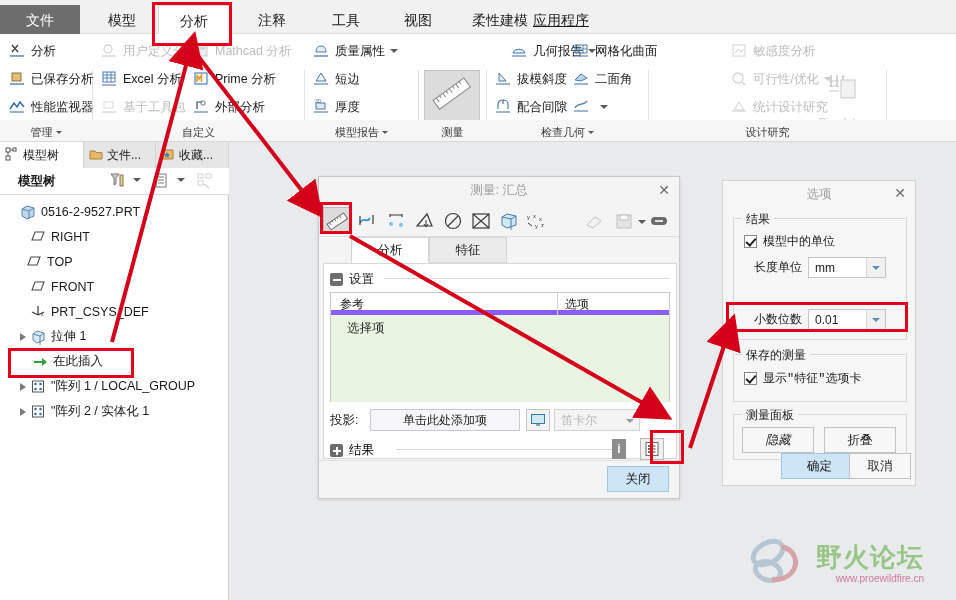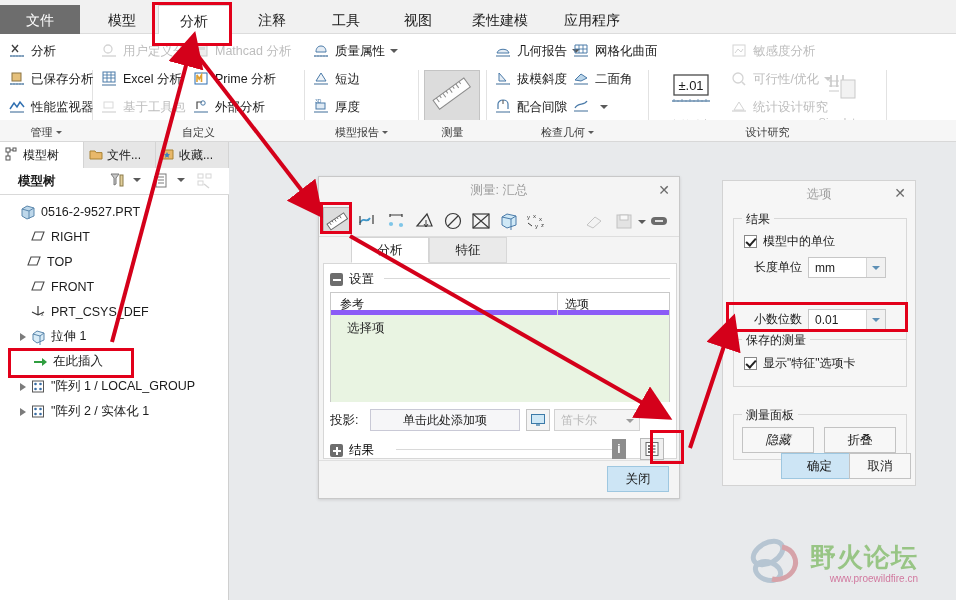--- a/index.html
+++ b/index.html
@@ -391,21 +391,21 @@
     pointer-events: none;
   }
 
   
   #watermark {
     position: absolute; left: 748px; top: 536px;
     width: 200px; height: 58px;
     display: flex; align-items: center;
     opacity: 0.55;
   }
-  #wm-text { }
+  #wm-text { margin-left: 6px; }
   #wm-title {
     font-size: 26px; font-weight: bold; color: #58a832;
     letter-spacing: 1px; line-height: 28px;
   }
   #wm-url {
     font-size: 10px; color: #be185d; line-height: 16px; text-align: right;
   }
 </style>
 </head>
 <body>
@@ -413,21 +413,21 @@
 <div id="root">
 
   <div id="ribbon-tabs">
     <div class="rtab file">文件</div>
     <div class="rtab" style="left:80px;width:84px;">模型</div>
     <div class="rtab active" style="left:158px;width:72px;">分析</div>
     <div class="rtab" style="left:232px;width:80px;">注释</div>
     <div class="rtab" style="left:310px;width:72px;">工具</div>
     <div class="rtab" style="left:382px;width:72px;">视图</div>
     <div class="rtab" style="left:454px;width:92px;">柔性建模</div>
-    <div class="rtab" style="left:546px;width:92px;">应用程序</div>
+    <div class="rtab" style="left:515px;width:92px;text-decoration:underline;">应用程序</div>
   </div>
 
   <div id="ribbon-body">
 
     <div class="grp-sep" style="left:92px;"></div>
     <div class="grp-sep" style="left:304px;"></div>
     <div class="grp-sep" style="left:418px;"></div>
     <div class="grp-sep" style="left:486px;"></div>
     <div class="grp-sep" style="left:648px;"></div>
     <div class="grp-sep" style="left:886px;"></div>
@@ -556,21 +556,21 @@
           <g transform="rotate(-36 23 23)">
             <rect x="4" y="17" width="38" height="11" fill="#fdfdfd" stroke="#8b8b8b"></rect>
             <path d="M8 17v5M12 17v3M16 17v5M20 17v3M24 17v5M28 17v3M32 17v5M36 17v3" stroke="#8b8b8b" stroke-width="1"></path>
           </g>
         </svg>
       </span>
       <span class="mb-cap">测量</span>
       <span class="caret" style="margin:3px 0 0 0;"></span>
     </div>
 
-    <div class="ribbon-item" style="left:494px;top:4px;align-items:center;">
+    <div class="ribbon-item" style="left:510px;top:4px;align-items:center;">
       <span class="ri-ico">
         <svg width="18" height="18" viewBox="0 0 18 18">
           <path d="M2 14h14" stroke="#6b8fb0" stroke-width="1.3"></path>
           <path d="M3 11c1-5 11-5 12 0z" fill="#e4ecf4" stroke="#4a7aa8"></path>
         </svg>
       </span>
       <span class="ri-cap">几何报告</span>
       <span class="caret"></span>
     </div>
     <div class="ribbon-item" style="left:494px;top:32px;">
@@ -615,32 +615,20 @@
       <span class="ri-ico">
         <svg width="18" height="18" viewBox="0 0 18 18">
           <path d="M2 13h14" stroke="#6b8fb0" stroke-width="1.3"></path>
           <path d="M3 10c3-6 9-2 12-7" stroke="#4a7aa8" stroke-width="1.3" fill="none"></path>
         </svg>
       </span>
       <span class="ri-cap"></span>
       <span class="caret"></span>
     </div>
 
-    <div id="tol-big">
-      <div style="margin-top:2px;">
-        <svg width="54" height="38" viewBox="0 0 54 38">
-          <rect x="10" y="1" width="34" height="20" fill="#ffffff" stroke="#4a4a4a" stroke-width="1.3"></rect>
-          <text x="27" y="16" font-size="13" text-anchor="middle" fill="#1b1b1b" font-family="Liberation Sans">±.01</text>
-          <path d="M8 27h38" stroke="#6b8fb0" stroke-width="1.3"></path>
-          <path d="M10 28v-3M14 28v-2M18 28v-3M22 28v-2M26 28v-3M30 28v-2M34 28v-3M38 28v-2M42 28v-3" stroke="#6b8fb0" stroke-width="0.9"></path>
-        </svg>
-      </div>
-      <span class="tb-cap">公差分析</span>
-      <span class="caret" style="margin:3px 0 0 0;"></span>
-    </div>
 
     <div class="ribbon-item dim" style="left:730px;top:4px;">
       <span class="ri-ico">
         <svg width="18" height="18" viewBox="0 0 18 18">
           <rect x="3" y="3" width="12" height="11" fill="none" stroke="#d4d4d4"></rect>
           <path d="M5 11l3-4 3 3 2-3" stroke="#d4d4d4" fill="none"></path>
         </svg>
       </span>
       <span class="ri-cap">敏感度分析</span>
     </div>
@@ -1044,21 +1032,21 @@
         <span class="olab">小数位数</span>
         <span class="combo">
           <span>0.01</span>
           <span class="cbtn">
               <i></i>
             </span>
         </span>
       </div>
     </div>
 
-    <div class="fieldset" style="left:10px;top:158px;width:174px;height:48px;">
+    <div class="fieldset" style="left:10px;top:173px;width:174px;height:48px;font-family:Liberation Mono, monospace;">
       <span class="fs-legend">保存的测量</span>
       <div class="chk-row" style="left:10px;top:15px;">
         <span class="chkbox on"></span>
         <span>显示"特征"选项卡</span>
       </div>
     </div>
 
     <div class="fieldset" style="left:10px;top:233px;width:174px;height:46px;">
       <span class="fs-legend">测量面板</span>
       <span class="pbtn" style="left:8px;top:12px;width:72px;font-style:italic;">隐藏</span>

